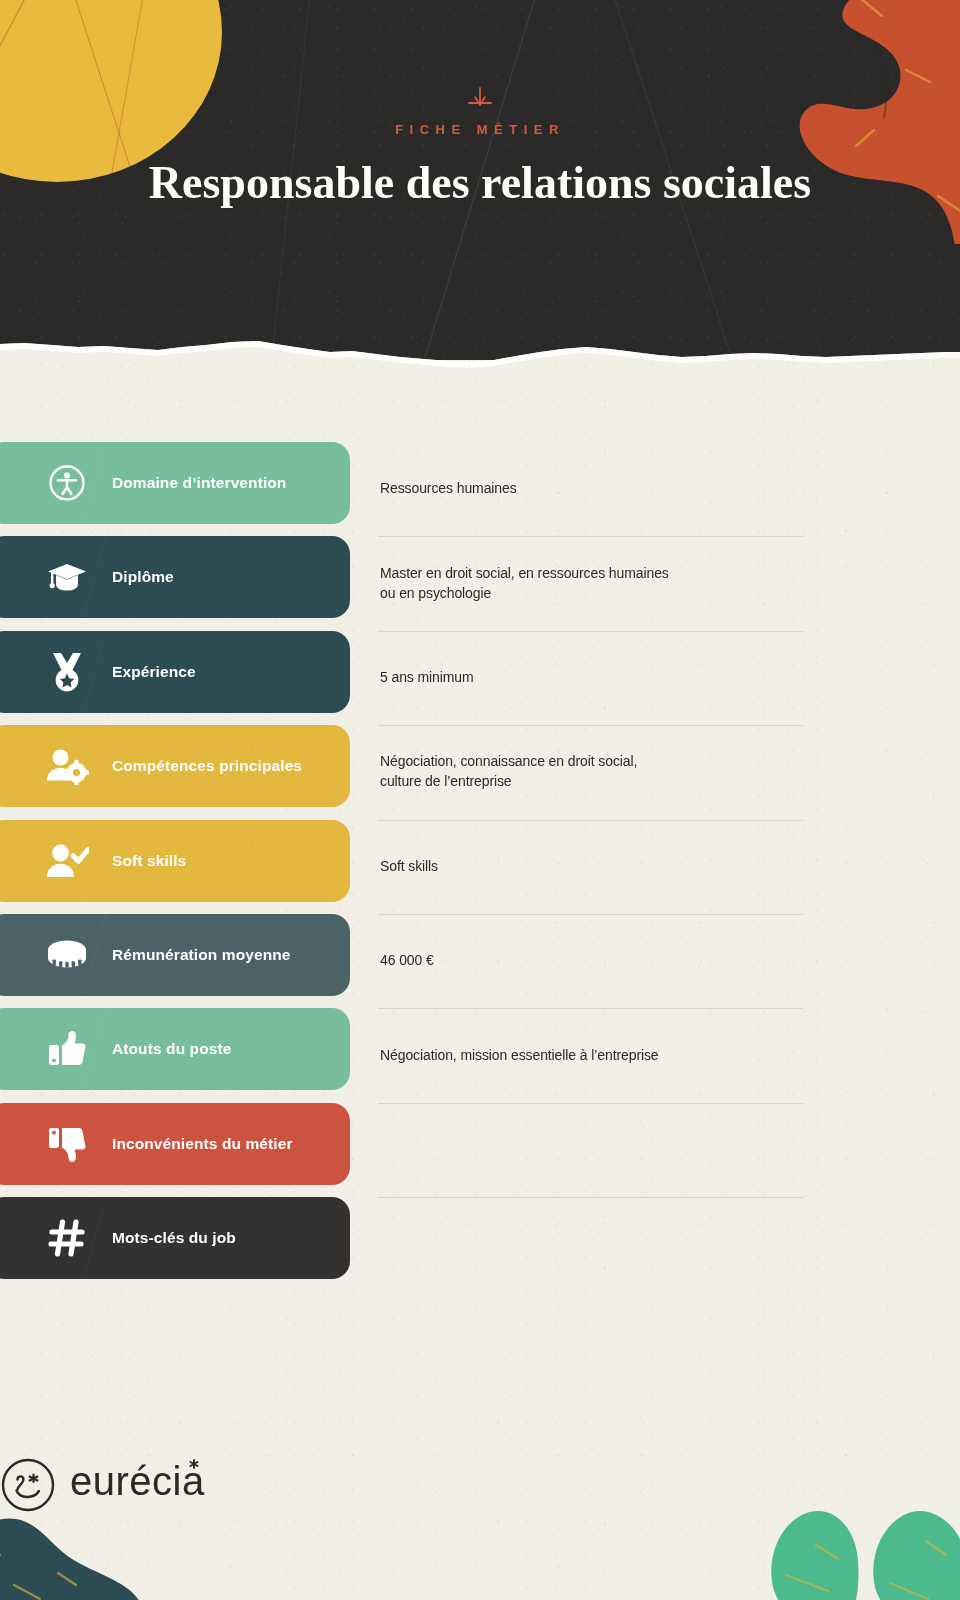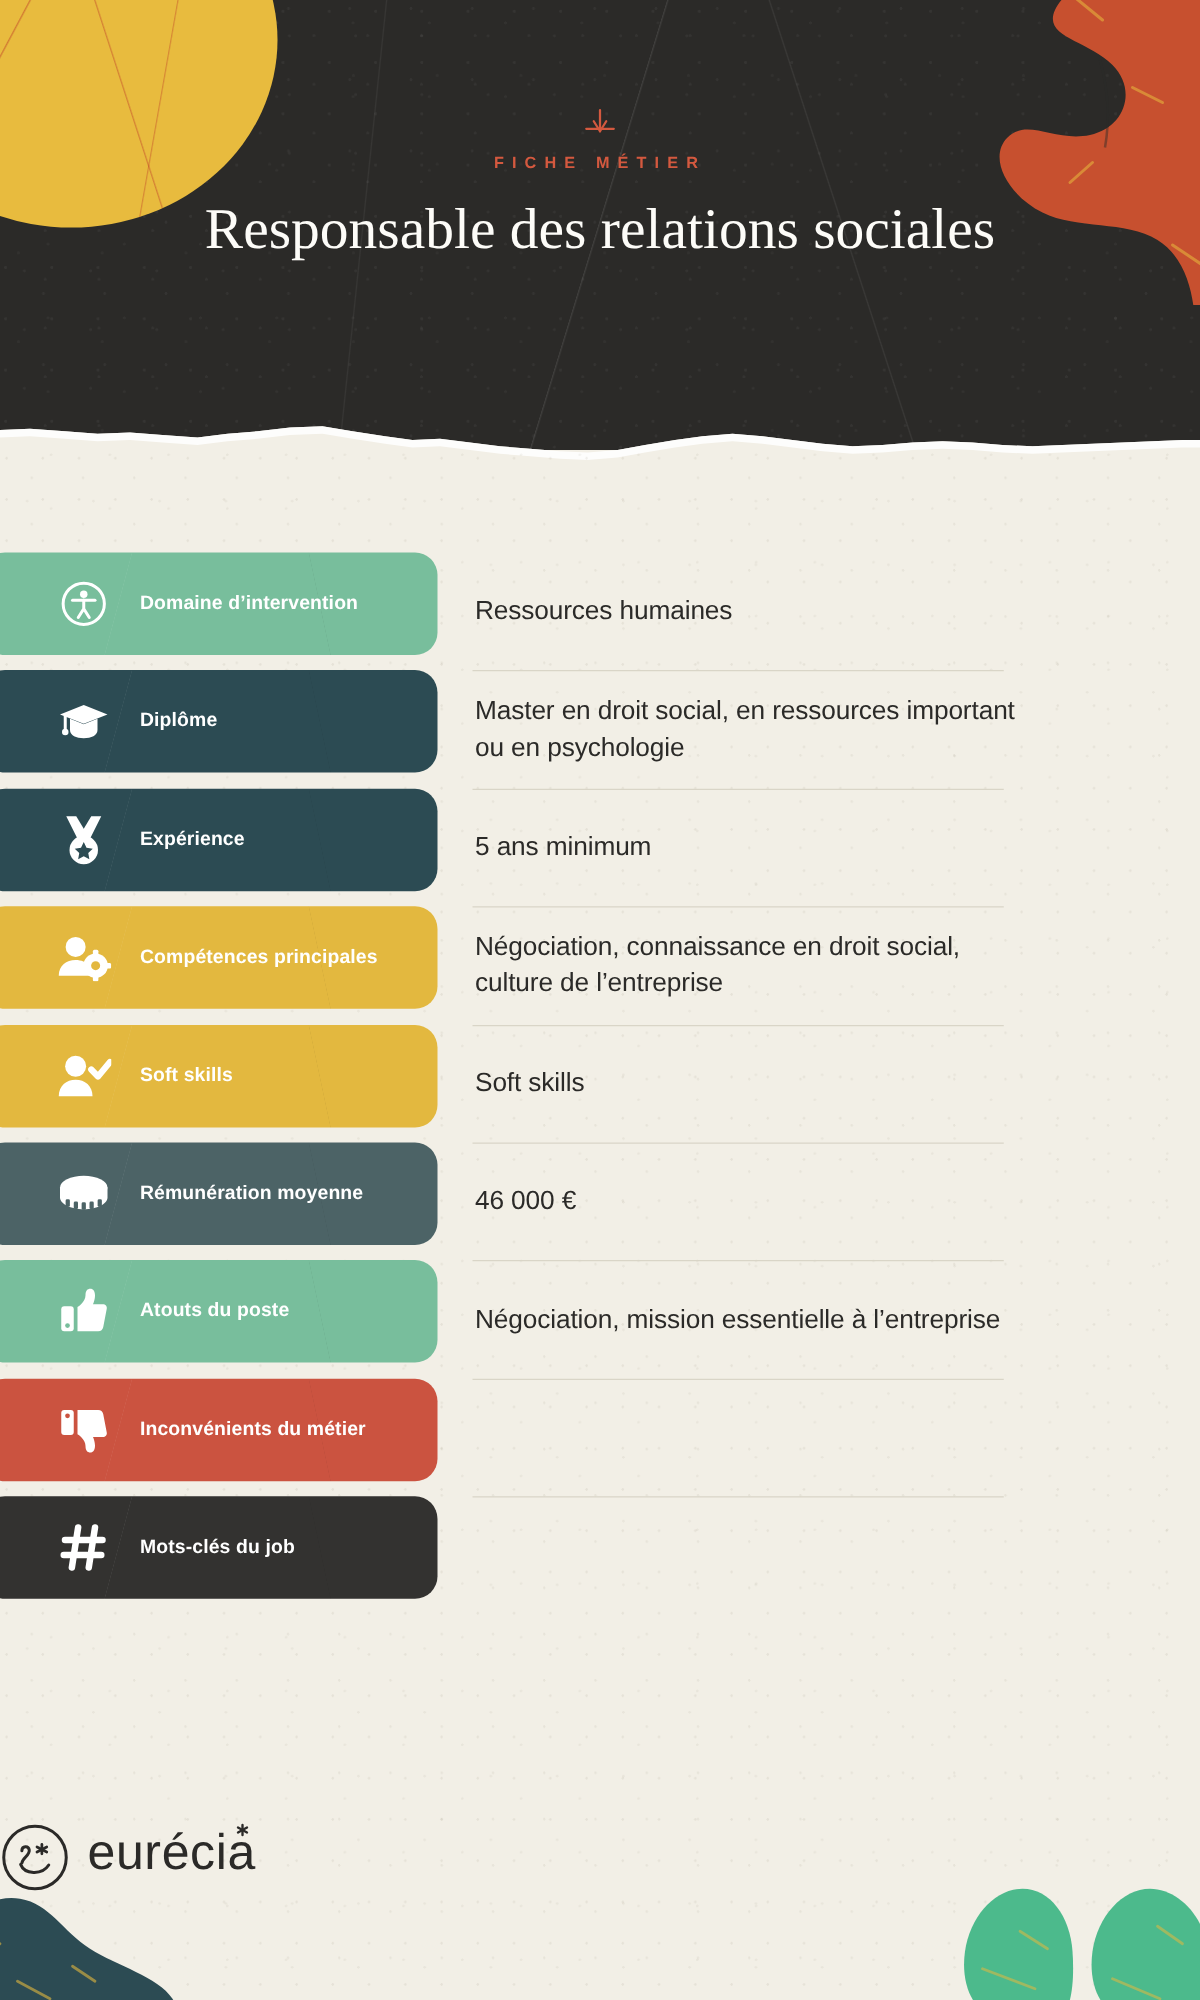--- a/index.html
+++ b/index.html
@@ -56,21 +56,21 @@
   .hero-inner { position:absolute; inset:0; text-align:center; }
   .kicker-mark { margin-top:86px; height:26px; }
   .kicker-mark svg { display:block; margin:0 auto; }
   .kicker {
     color:#d4593f; font-size:13px; font-weight:700;
     letter-spacing:6.5px; margin-top:10px;
   }
   .hero-title {
     font-family:"Liberation Serif", serif;
     color:#fdfcf8; font-size:46px; line-height:1.32;
-    margin-top:16px; font-weight:400;
+    margin-top:16px; font-weight:700;
     padding:0 110px;
   }
 
   
   .torn {
     position:absolute; left:0; top:318px; width:960px; height:62px;
     overflow:hidden; pointer-events:none;
   }
   .torn svg { display:block; width:960px; height:62px; }
 
@@ -103,21 +103,21 @@
     margin-left:22px; color:#fff;
     font-size:15.5px; font-weight:700; letter-spacing:.1px;
     position:relative; z-index:1;
   }
 
   .value {
     position:absolute; left:380px; top:0; width:560px; height:94.4px;
     display:flex; align-items:center;
   }
   .value-text {
-    color:#2b2a28; font-size:21px; line-height:1.42;
+    color:#2b2a28; font-size:14px; line-height:1.42;
     letter-spacing:-.1px; white-space:pre-line;
   }
   .rule {
     position:absolute; left:378px; right:18px; top:94.4px;
     height:1px; background:#d9d5c7;
   }
 
   
   .logo-wrap {
     position:absolute; left:0; top:1455px; width:960px;
@@ -239,21 +239,21 @@
         <svg width="42" height="36" viewBox="0 0 42 36" xmlns="http://www.w3.org/2000/svg">
           <path d="M21 5 L40 12.5 L21 20 L2 12.5 Z" fill="#fff"></path>
           <path d="M10 16 L10 25 C10 29.4 15 31.6 21 31.6 C27 31.6 32 29.4 32 25 L32 16 L21 20.4 Z" fill="#fff"></path>
           <path d="M6.2 14 L6.2 24" stroke="#fff" stroke-width="2.4" stroke-linecap="round"></path>
           <circle cx="6.2" cy="26.6" r="2.6" fill="#fff"></circle>
         </svg>
       </span>
       <span class="pill-label">Diplôme</span>
     </div>
     <div class="value">
-      <span class="value-text">Master en droit social, en ressources important
+      <span class="value-text">Master en droit social, en ressources humaines
 ou en psychologie</span>
     </div>
     <div class="rule"></div>
   </div>
 
   <div class="row">
     <div class="pill" style="background:#2c4b53">
       <div class="pill-texture"></div>
       <span class="pill-icon">
         <svg width="38" height="42" viewBox="0 0 38 42" xmlns="http://www.w3.org/2000/svg">

